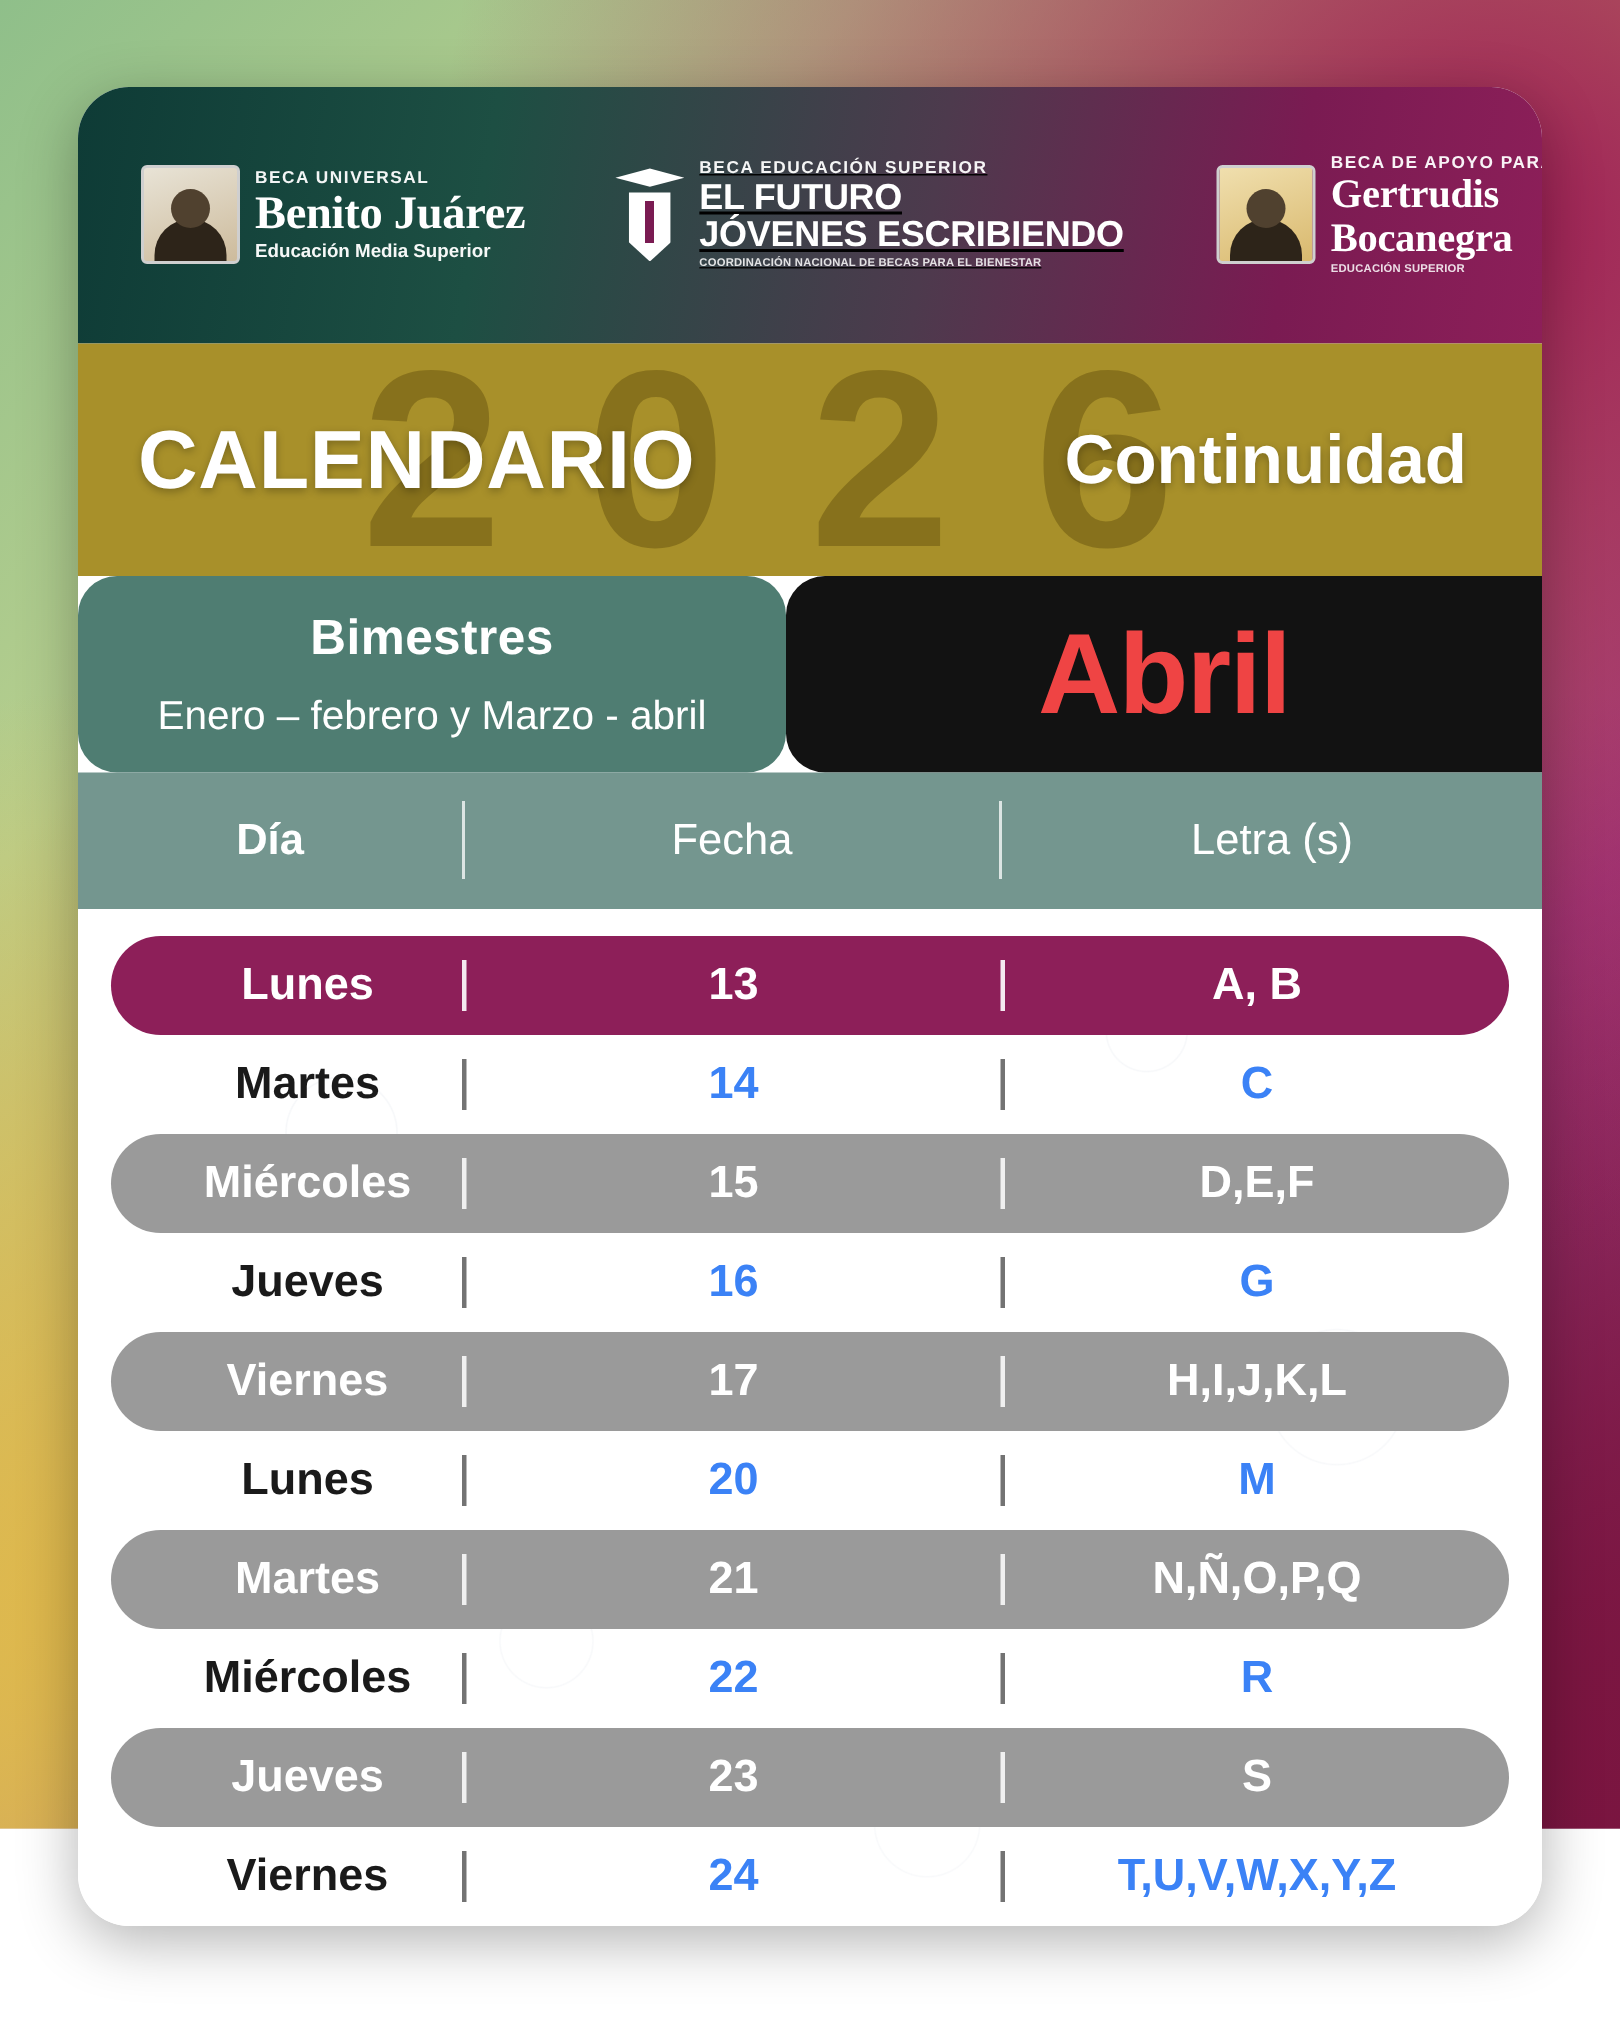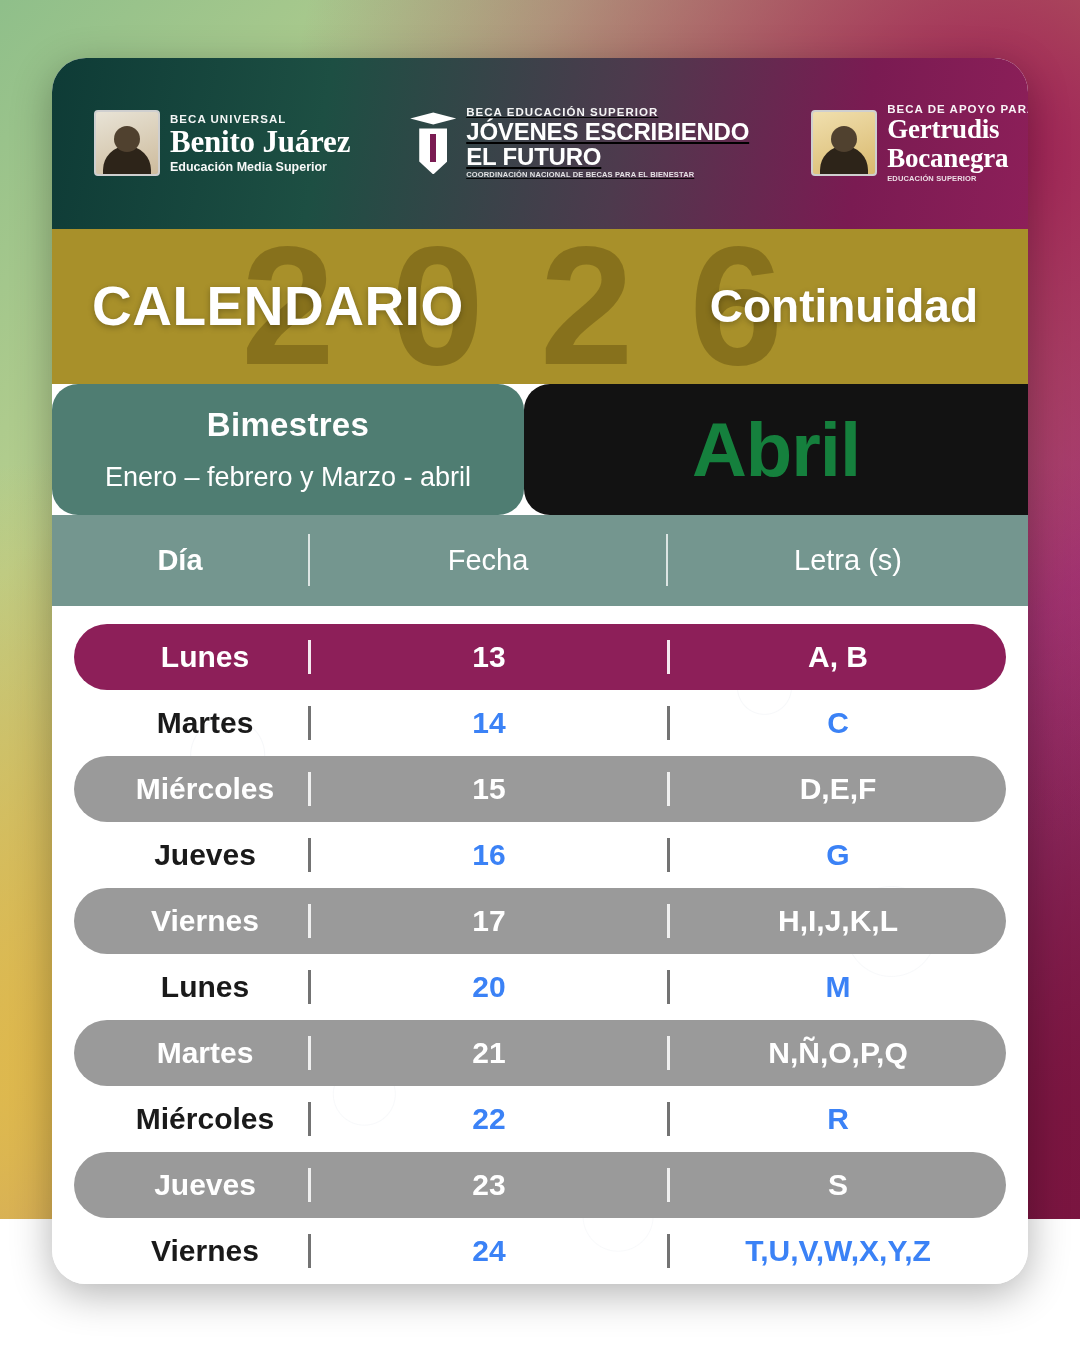--- a/index.html
+++ b/index.html
@@ -176,21 +176,21 @@
     justify-content: center;
     align-items: center;
     text-align: center;
     border-radius: 26px;
   }
   .bimestres .b-title { font-size: 33px; font-weight: 800; letter-spacing: .3px; }
   .bimestres .b-sub { font-size: 27px; font-weight: 400; margin-top: 18px; }
   .mes {
     flex: 1;
     background: #121212;
-    color: #15803d;
+    color: #ef4444;
     display: flex;
     align-items: center;
     justify-content: center;
     border-radius: 26px 0 0 26px;
   }
   .mes span { font-size: 76px; font-weight: 800; letter-spacing: -1px; }
 
   
   .colhead {
     height: 92px;
@@ -263,22 +263,22 @@
       </div>
 
       <div class="logo-block jef">
         <div class="jef-mark">
           <div class="cap"></div>
             <div class="body"></div>
             <div class="pen"></div>
         </div>
         <div class="logo-txt jef-txt">
           <div class="logo-kicker">BECA EDUCACIÓN SUPERIOR</div>
+          <div class="logo-main">EL FUTURO</div>
           <div class="logo-main">JÓVENES ESCRIBIENDO</div>
-          <div class="logo-main">EL FUTURO</div>
           <div class="logo-sub tiny">COORDINACIÓN NACIONAL DE BECAS PARA EL BIENESTAR</div>
         </div>
       </div>
 
       <div class="logo-block gb">
         <div class="portrait gb"></div>
         <div class="logo-txt">
           <div class="logo-kicker">BECA DE APOYO PARA TRANSPORTE</div>
           <div class="logo-main two-line">Gertrudis</div>
           <div class="logo-main two-line">Bocanegra</div>

